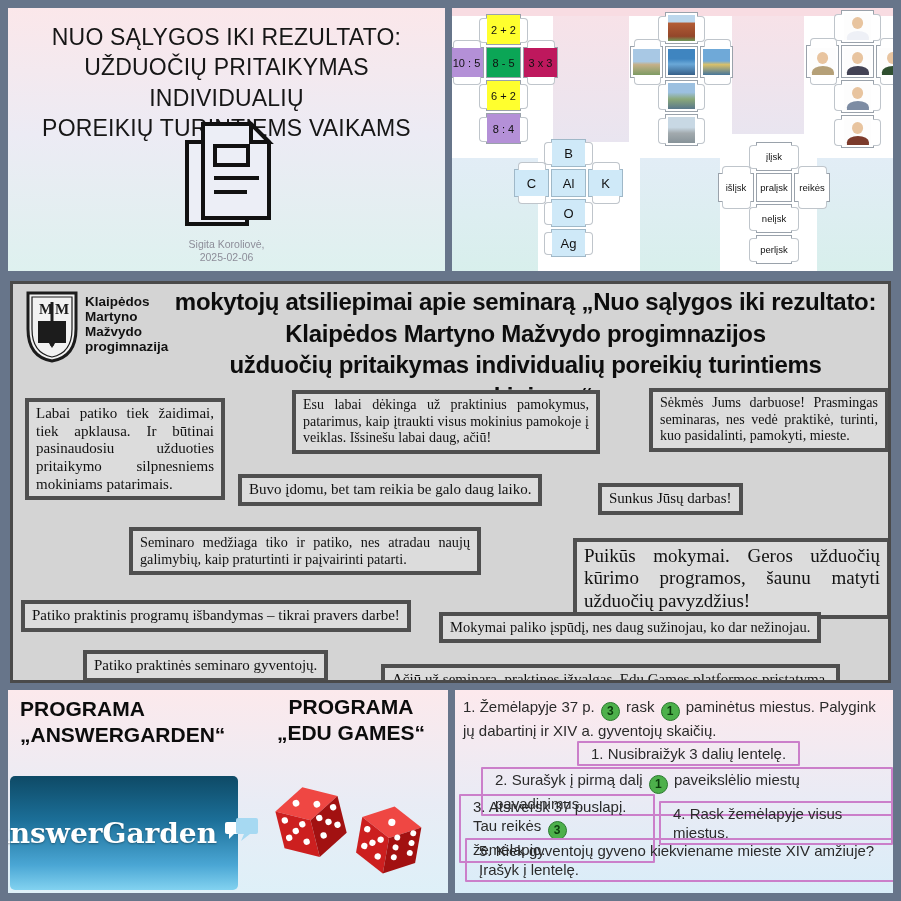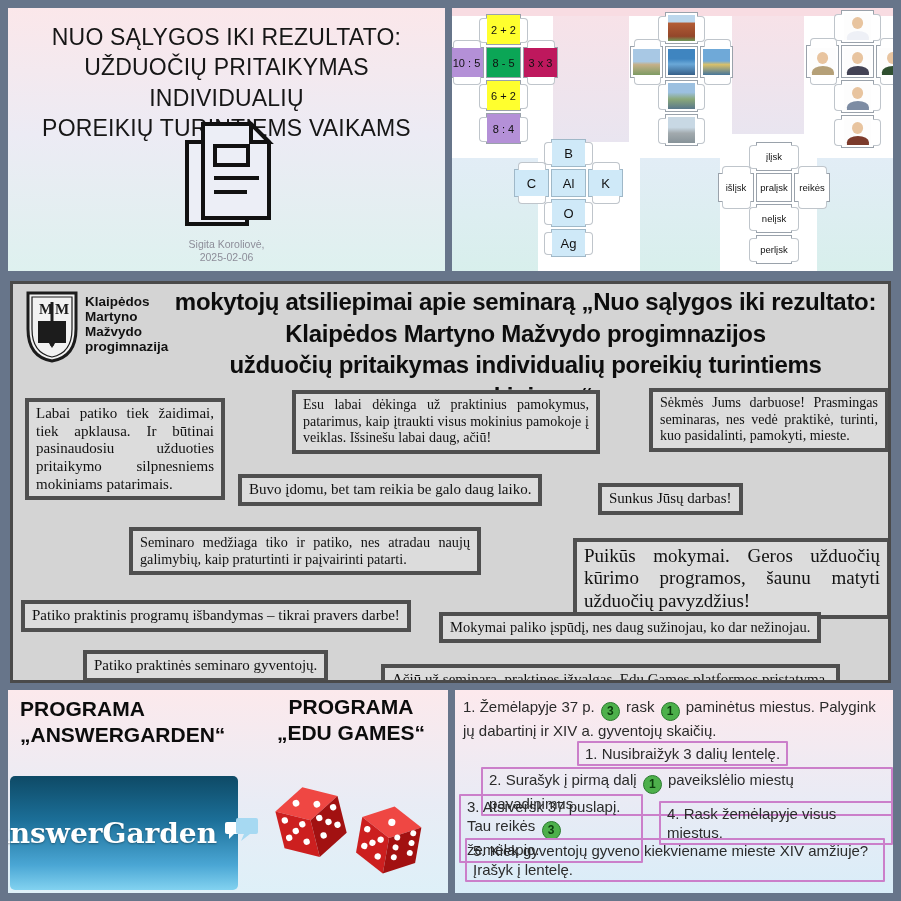--- a/index.html
+++ b/index.html
@@ -78,21 +78,21 @@
     display:flex;align-items:center;justify-content:center;gap:7px;}
   .aglogo .agtext{font-family:"DejaVu Serif",serif;font-size:28px;font-weight:600;color:#fff;
     text-shadow:0 1px 2px rgba(0,0,0,.35);}
   .dice{position:absolute;left:252px;top:86px;}
 
   
   #slideE{left:455px;top:690px;width:438px;height:203px;
     background:linear-gradient(180deg,#fde9ed 0%,#e9ebf5 55%,#d9edf8 100%);
     font-size:15px;color:#2b2b2b;}
   .task{position:absolute;line-height:1.28;}
-  .pbox{border:2px solid #cb7fca;padding:1px 6px;border-radius:1px;}
+  .pbox{border:2px solid #cb7fca;padding:1px 12px;border-radius:1px;}
   .badge{display:inline-flex;align-items:center;justify-content:center;width:17px;height:17px;border-radius:50%;
     background:#4db04b;border:1px solid #2a7a2e;color:#0b3d0c;font-weight:bold;font-size:12px;
     vertical-align:-3px;margin:0 2px;}
 </style>
 </head>
 <body>
 
 <div class="canvas">
 
   <div class="slide" id="slideA">

